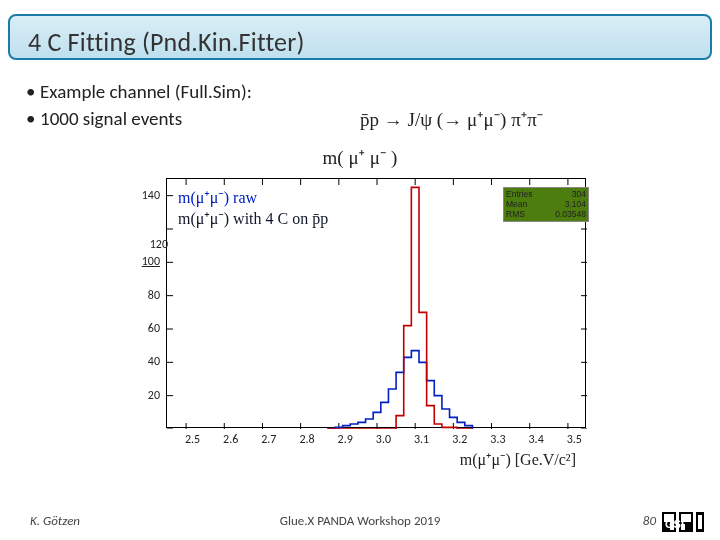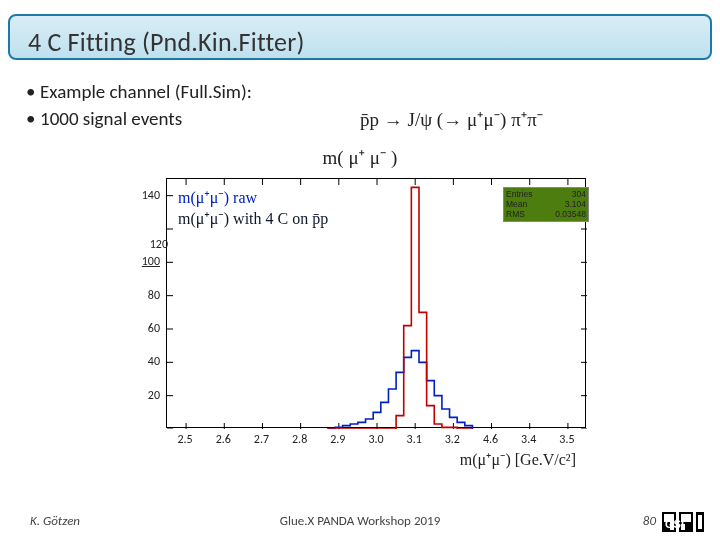--- a/index.html
+++ b/index.html
@@ -13,21 +13,21 @@
   }
   .title-bar span { font-size: 26px; color: #333; letter-spacing: .2px; }
   .bullets { position: absolute; top: 80px; left: 26px; font-size: 19px; color: #222; }
   .bullets .row { margin-bottom: 4px; }
   .bullets .dot { display: inline-block; width: 14px; }
   .reaction { position: absolute; top: 80px; left: 360px; font-size: 19px; font-family: "Times New Roman", serif; margin-top: 26px; }
   .chart-title { position: absolute; top: 144px; left: 0; right: 0; text-align: center; font-size: 19px; font-family: "Times New Roman", serif; }
   .chart { position: absolute; top: 168px; left: 120px; width: 480px; height: 300px; }
   .plot-area { position: absolute; left: 46px; top: 10px; width: 420px; height: 250px; border: 1px solid #000; }
   .y-axis-label { position: absolute; font-size: 12px; text-align: right; width: 40px; }
-  .x-axis-label { position: absolute; font-size: 12px; text-align: center; width: 30px; }
+  .x-axis-label { position: absolute; font-size: 12px; text-align: right; width: 30px; }
   .legend-box {
     position: absolute; left: 58px; top: 20px; font-size: 16px;
     font-family: "Times New Roman", serif; line-height: 1.3;
   }
   .legend-box .l1 { color: #0020c0; }
   .legend-box .l2 { color: #0f172a; }
   .stats-box {
     position: absolute; right: -4px; top: 8px; width: 86px; font-size: 8.5px;
     border: 1px solid #888; background: #4d7c0f; padding: 1px 2px;
     font-family: Arial, sans-serif; line-height: 1.2;
@@ -133,21 +133,21 @@
       </div>
   <div id="x-labels">
         <div class="x-axis-label" style="left: 50.0909px; top: 264px;">2.5</div>
         <div class="x-axis-label" style="left: 88.2727px; top: 264px;">2.6</div>
         <div class="x-axis-label" style="left: 126.455px; top: 264px;">2.7</div>
         <div class="x-axis-label" style="left: 164.636px; top: 264px;">2.8</div>
         <div class="x-axis-label" style="left: 202.818px; top: 264px;">2.9</div>
         <div class="x-axis-label" style="left: 241px; top: 264px;">3.0</div>
         <div class="x-axis-label" style="left: 279.182px; top: 264px;">3.1</div>
         <div class="x-axis-label" style="left: 317.364px; top: 264px;">3.2</div>
-        <div class="x-axis-label" style="left: 355.545px; top: 264px;">4.6</div>
+        <div class="x-axis-label" style="left: 355.545px; top: 264px;">3.3</div>
         <div class="x-axis-label" style="left: 393.727px; top: 264px;">3.4</div>
         <div class="x-axis-label" style="left: 431.909px; top: 264px;">3.5</div>
       </div>
   <div class="xaxis-title">m(μ⁺μ⁻) [Ge.V/c²]</div>
 </div>
 
 <div class="footer-left">K. Götzen</div>
 <div class="footer-center">Glue.X PANDA Workshop 2019</div>
 <div class="footer-right">80</div>
 <div class="logo">

